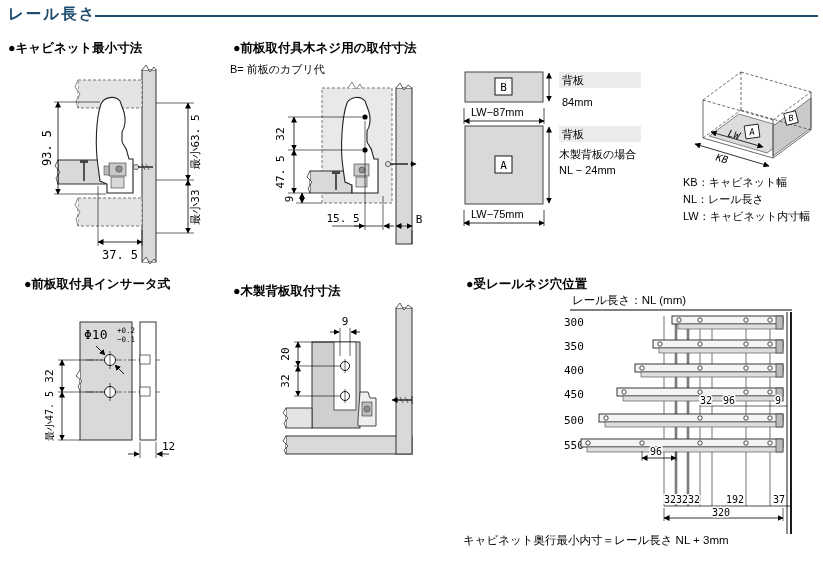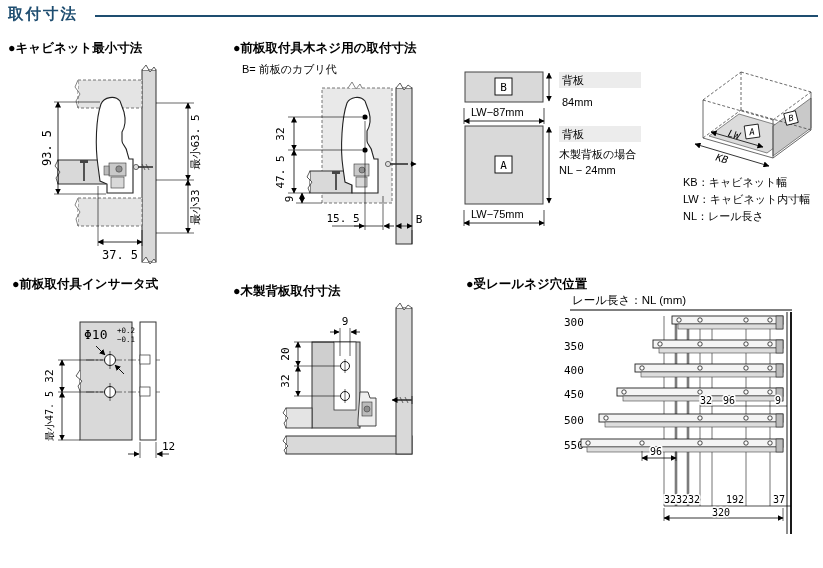--- a/index.html
+++ b/index.html
@@ -16,27 +16,27 @@
   svg{position:absolute;overflow:visible;}
   svg text{font-family:"DejaVu Sans Mono","Liberation Sans",monospace;fill:#000;}
   .jp{font-family:"Liberation Sans",sans-serif;}
   .halo{paint-order:stroke;stroke:#fff;stroke-width:3px;}
 </style>
 </head>
 <body>
 
 <div class="page">
 
-  <div class="title">取付寸法</div>
+  <div class="title">レール長さ</div>
   <div class="rule"></div>
 
   <div class="hd" style="left:233px;top:40px;">●前板取付具木ネジ用の取付寸法</div>
   <div class="hd" style="left:8px;top:40px;">●キャビネット最小寸法</div>
-  <div class="sub" style="left:242px;top:62px;">B= 前板のカブリ代</div>
-  <div class="hd" style="left:12px;top:276px;">●前板取付具インサータ式</div>
+  <div class="sub" style="left:230px;top:62px;">B= 前板のカブリ代</div>
+  <div class="hd" style="left:24px;top:276px;">●前板取付具インサータ式</div>
   <div class="hd" style="left:233px;top:283px;">●木製背板取付寸法</div>
   <div class="hd" style="left:466px;top:276px;font-family:Liberation Serif, serif;">●受レールネジ穴位置</div>
 
   <svg style="left:18px;top:60px;" width="212" height="208" viewBox="0 0 212 208">
     <defs>
       <marker id="a1" markerWidth="6" markerHeight="6" refX="5.5" refY="3" orient="auto-start-reverse" markerUnits="userSpaceOnUse">
         <path d="M0,0L6,3L0,6Z" fill="#000"></path>
       </marker>
     </defs>
     <g>
@@ -224,22 +224,22 @@
       <text x="40" y="80" font-size="10" font-style="italic" text-anchor="middle" transform="rotate(16 40 80)">LW</text>
     </g>
     <g>
       <line x1="2" y1="86" x2="76" y2="108" stroke="#000" stroke-width="0.8" marker-start="url(#ai)" marker-end="url(#ai)"></line>
       <text x="28" y="104" font-size="10" font-style="italic" text-anchor="middle" transform="rotate(16 28 104)">KB</text>
     </g>
   </svg>
 
   <div class="legend">
     <div>KB：キャビネット幅</div>
+    <div>NL：レール長さ</div>
     <div>LW：キャビネット内寸幅</div>
-    <div>NL：レール長さ</div>
   </div>
 
   <svg style="left:26px;top:296px;" width="195" height="178" viewBox="0 0 195 178">
     <defs>
       <marker id="a4" markerWidth="6" markerHeight="6" refX="5.5" refY="3" orient="auto-start-reverse" markerUnits="userSpaceOnUse">
         <path d="M0,0L6,3L0,6Z" fill="#000"></path>
       </marker>
     </defs>
     <g>
       <rect x="54" y="26" width="52" height="118" fill="#d9d9d9" stroke="#333" stroke-width="1"></rect>
@@ -461,14 +461,15 @@
       <text class="halo" x="221" y="215" font-size="10" text-anchor="middle">37</text>
     </g>
     <g>
       <line x1="106" y1="220" x2="106" y2="233" stroke="#000" stroke-width="0.6"></line>
       <line x1="225" y1="220" x2="225" y2="233" stroke="#000" stroke-width="0.6"></line>
       <line x1="106" y1="230" x2="225" y2="230" stroke="#000" stroke-width="0.8" marker-start="url(#a6)" marker-end="url(#a6)"></line>
       <text class="halo" x="163" y="228" font-size="10" text-anchor="middle">320</text>
     </g>
   </svg>
 
+  <div class="note">キャビネット奥行最小内寸＝レール長さ NL + 3mm</div>
 
 </div>
 
 </body></html>

